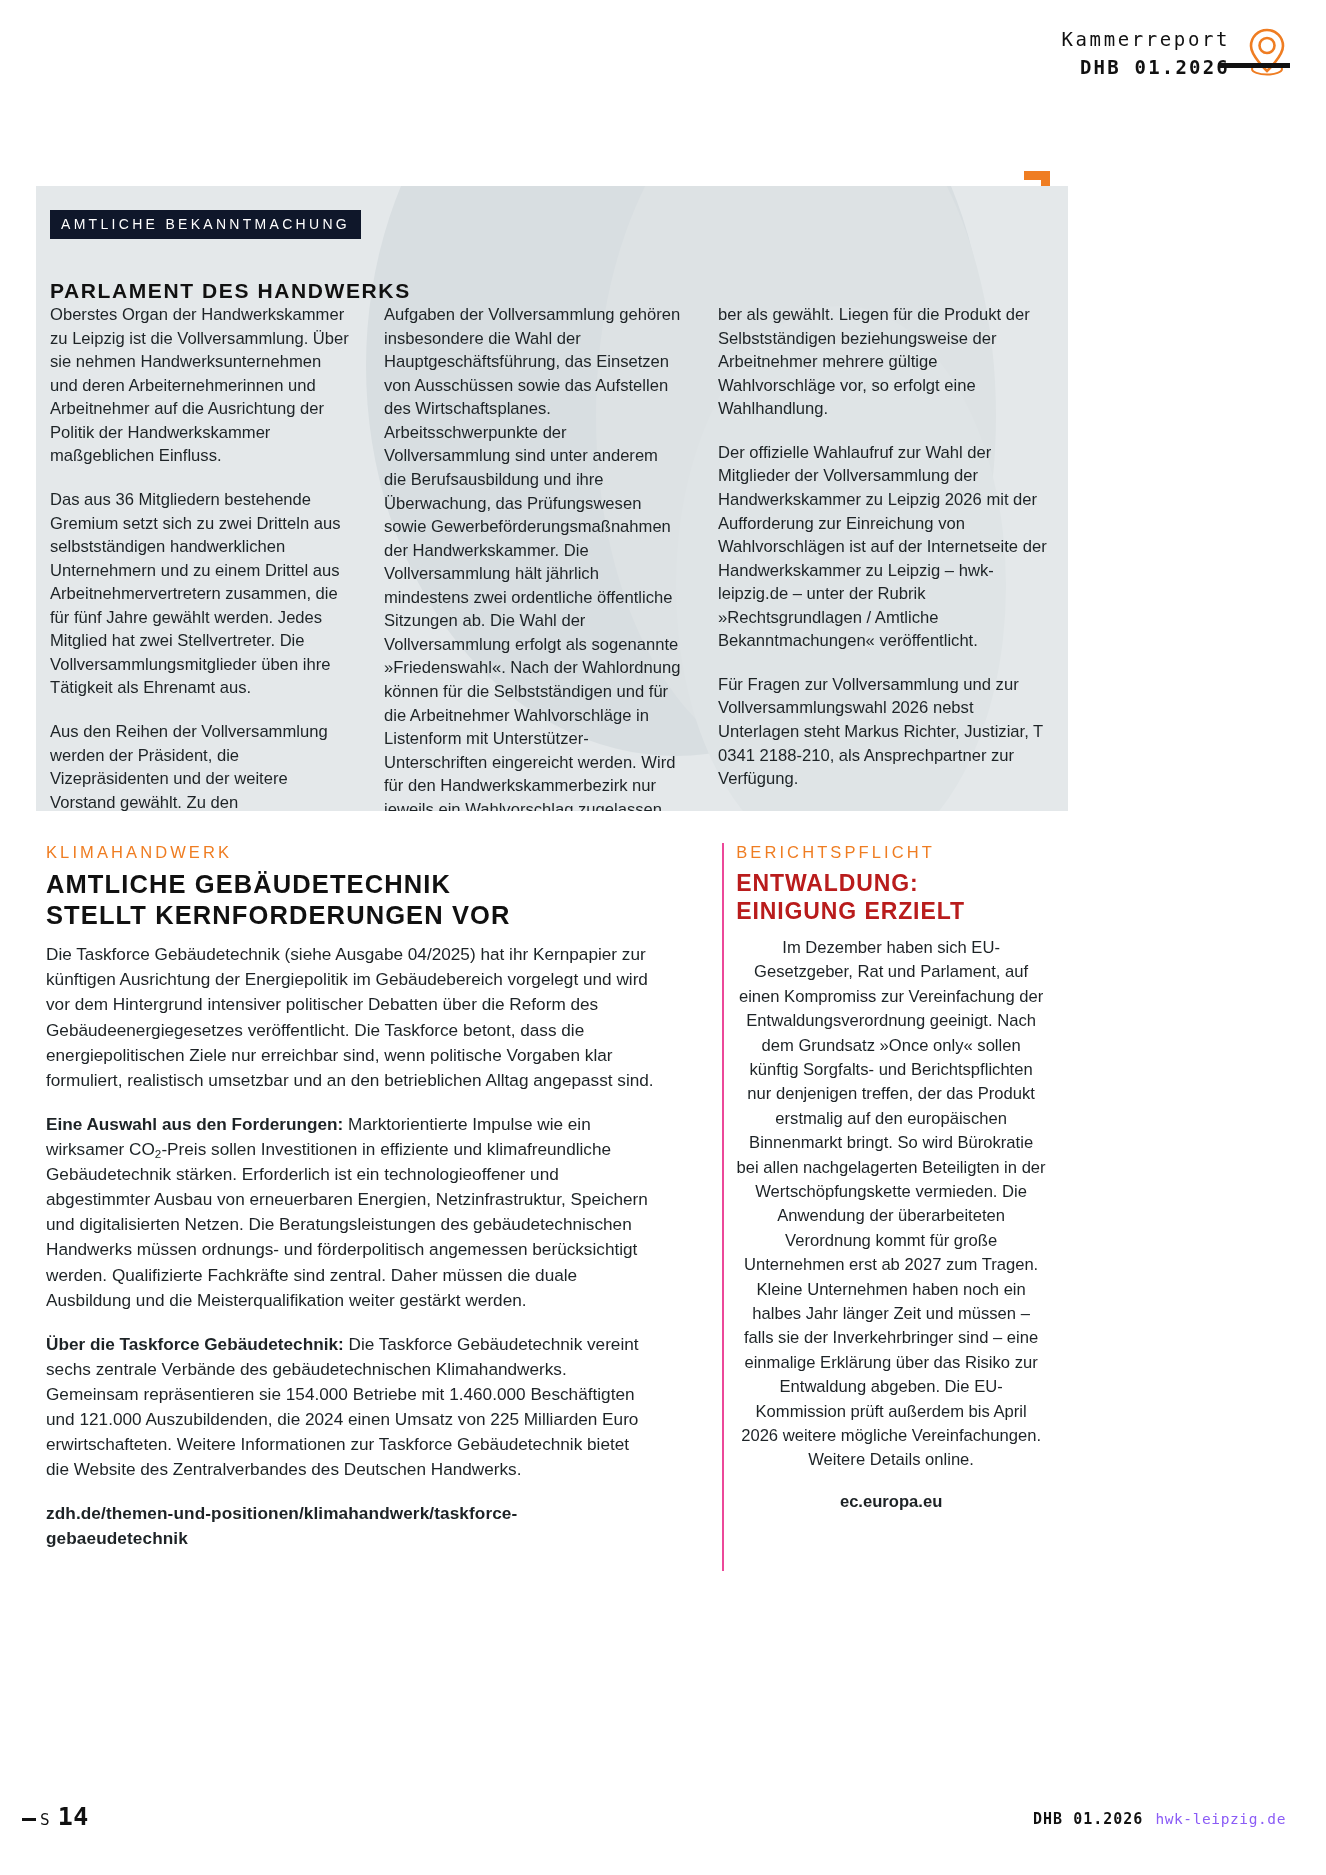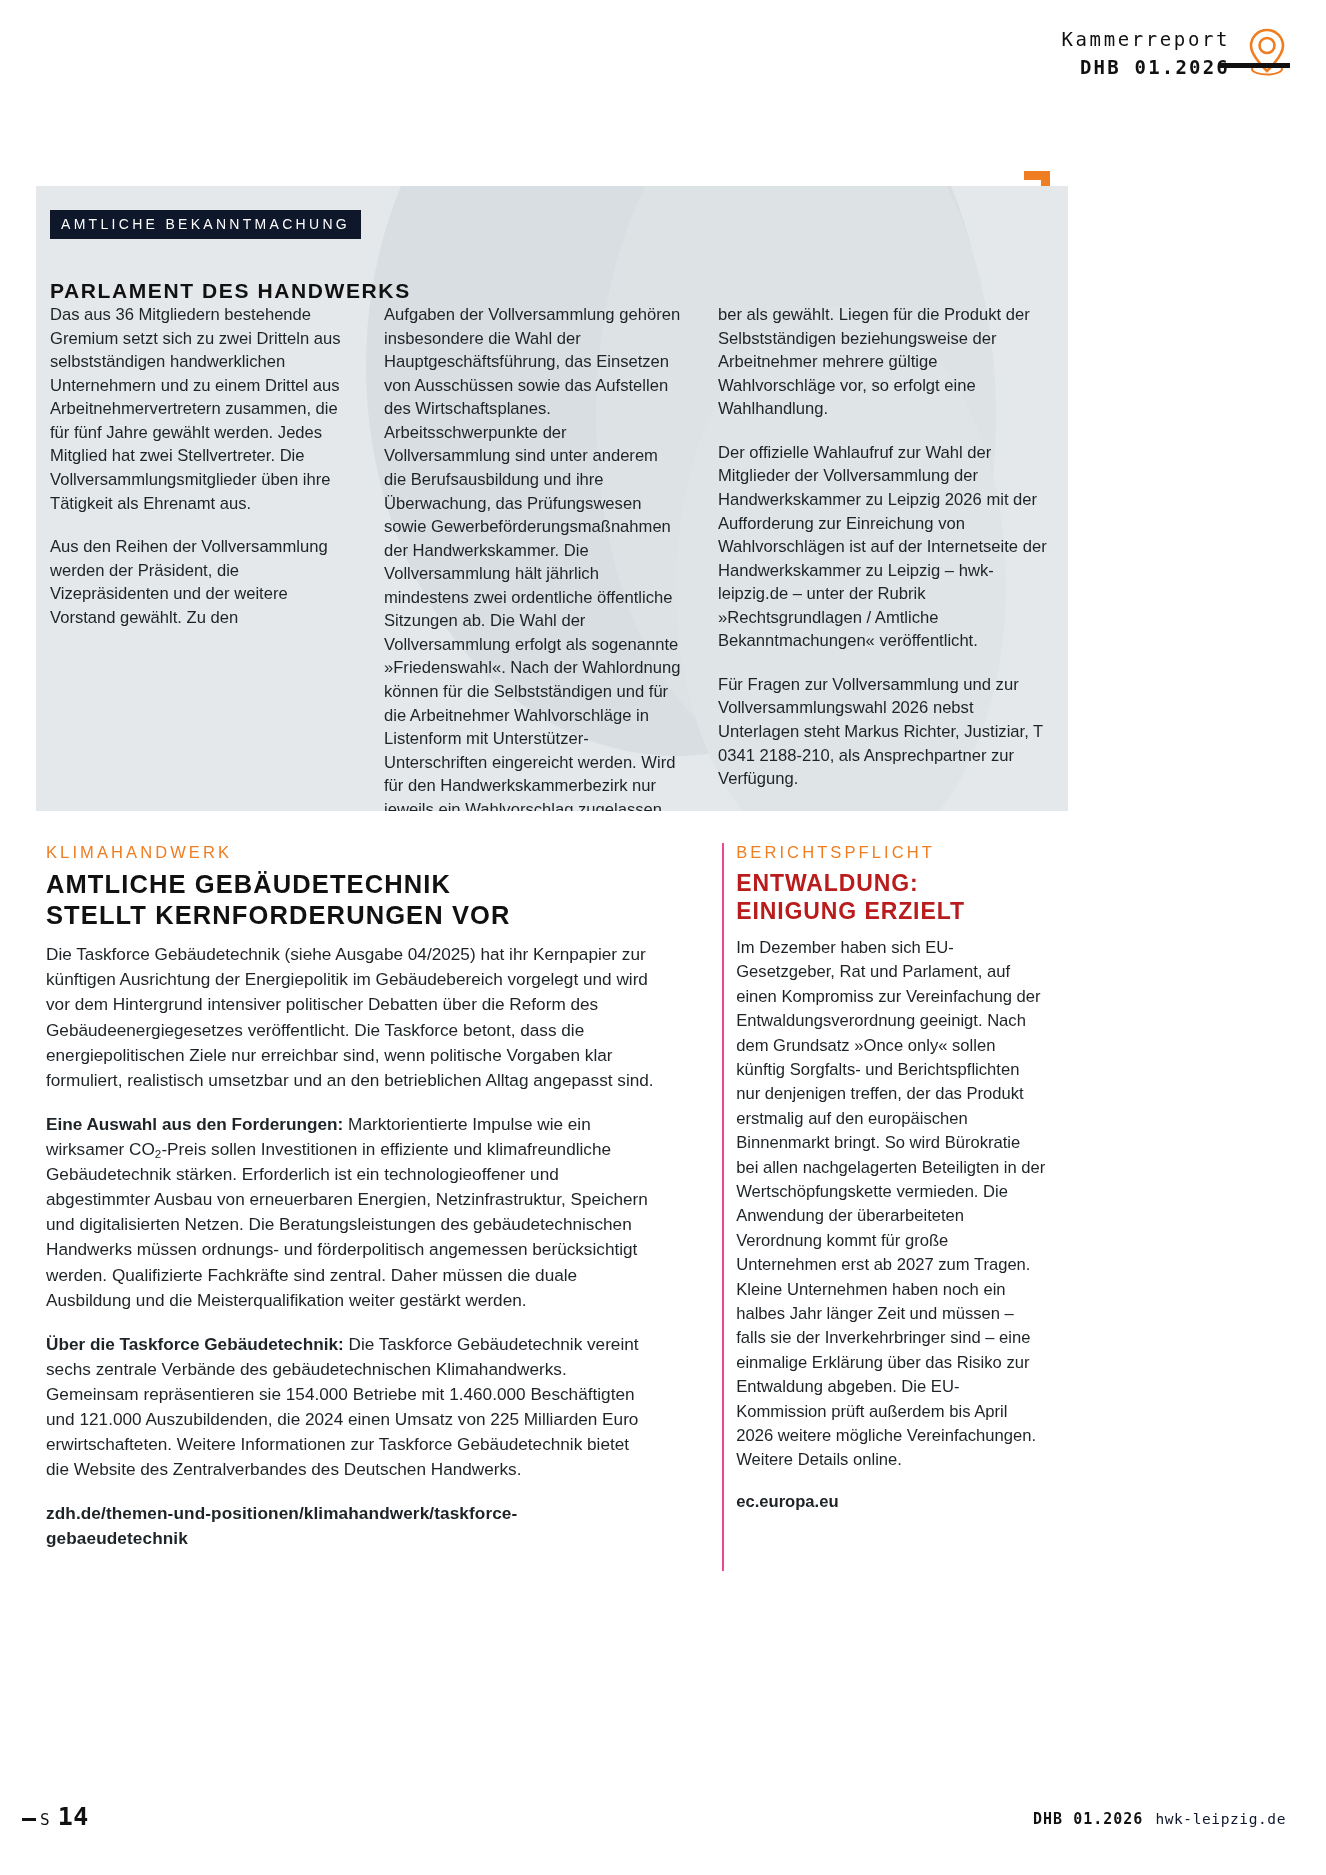--- a/index.html
+++ b/index.html
@@ -195,20 +195,21 @@
     margin: 0 0 19px 0;
     font-size: 17.2px;
     line-height: 1.46;
     color: #1d2326;
   }
   .body-right p {
     margin: 0 0 17px 0;
     font-size: 16.6px;
     line-height: 1.47;
     color: #1d2326;
+    text-align: center;
   }
   .lead-in { font-weight: bold; }
   .url-link {
     font-size: 16px;
     font-weight: bold;
     color: #111;
     letter-spacing: 0.1px;
     margin: 2px 0 0 0;
   }
   .url-link-right {
@@ -268,21 +269,21 @@
     font-family: "DejaVu Sans Mono", monospace;
     font-size: 15px;
     font-weight: bold;
     letter-spacing: 1px;
     color: #111;
   }
   .footer-site {
     font-family: "DejaVu Sans Mono", monospace;
     font-size: 14.5px;
     letter-spacing: 0.6px;
-    color: #0f172a;
+    color: #8b5cf6;
   }
 </style>
 </head>
 <body>
 
 <div class="masthead">
   <div class="masthead-text">
     <span class="masthead-kammerreport">Kammerreport</span>
     <span class="masthead-issue">DHB 01.2026</span>
   </div>
@@ -304,20 +305,21 @@
 <section class="announce">
   <div class="blob blob-a"></div>
   <div class="blob blob-b"></div>
   <div class="blob blob-c"></div>
 
   <div class="badge">AMTLICHE BEKANNTMACHUNG</div>
   <h2 class="announce-title">PARLAMENT DES HANDWERKS</h2>
 
   <div class="announce-cols">
     <div class="col">
+      <p>Oberstes Organ der Handwerkskammer zu Leipzig ist die Vollversammlung. Über sie nehmen Handwerksunternehmen und deren Arbeiternehmerinnen und Arbeitnehmer auf die Ausrichtung der Politik der Handwerkskammer maßgeblichen Einfluss.</p>
       <p>Das aus 36 Mitgliedern bestehende Gremium setzt sich zu zwei Dritteln aus selbstständigen handwerklichen Unternehmern und zu einem Drittel aus Arbeitnehmervertretern zusammen, die für fünf Jahre gewählt werden. Jedes Mitglied hat zwei Stellvertreter. Die Vollversammlungsmitglieder üben ihre Tätigkeit als Ehrenamt aus.</p>
       <p>Aus den Reihen der Vollversammlung werden der Präsident, die Vizepräsidenten und der weitere Vorstand gewählt. Zu den</p>
     </div>
     <div class="col">
       <p>Aufgaben der Vollversammlung gehören insbesondere die Wahl der Hauptgeschäftsführung, das Einsetzen von Ausschüssen sowie das Aufstellen des Wirtschaftsplanes. Arbeitsschwerpunkte der Vollversammlung sind unter anderem die Berufsausbildung und ihre Überwachung, das Prüfungswesen sowie Gewerbeförderungsmaßnahmen der Handwerkskammer. Die Vollversammlung hält jährlich mindestens zwei ordentliche öffentliche Sitzungen ab. Die Wahl der Vollversammlung erfolgt als sogenannte »Friedenswahl«. Nach der Wahlordnung können für die Selbstständigen und für die Arbeitnehmer Wahlvorschläge in Listenform mit Unterstützer-Unterschriften eingereicht werden. Wird für den Handwerkskammerbezirk nur jeweils ein Wahlvorschlag zugelassen, so gelten die darauf bezeichneten Bewer-</p>
     </div>
     <div class="col">
       <p>ber als gewählt. Liegen für die Produkt der Selbstständigen beziehungsweise der Arbeitnehmer mehrere gültige Wahlvorschläge vor, so erfolgt eine Wahlhandlung.</p>
       <p>Der offizielle Wahlaufruf zur Wahl der Mitglieder der Vollversammlung der Handwerkskammer zu Leipzig 2026 mit der Aufforderung zur Einreichung von Wahlvorschlägen ist auf der Internetseite der Handwerkskammer zu Leipzig – hwk-leipzig.de – unter der Rubrik »Rechtsgrundlagen / Amtliche Bekanntmachungen« veröffentlicht.</p>
       <p>Für Fragen zur Vollversammlung und zur Vollversammlungswahl 2026 nebst Unterlagen steht Markus Richter, Justiziar, T 0341 2188-210, als Ansprechpartner zur Verfügung.</p>

